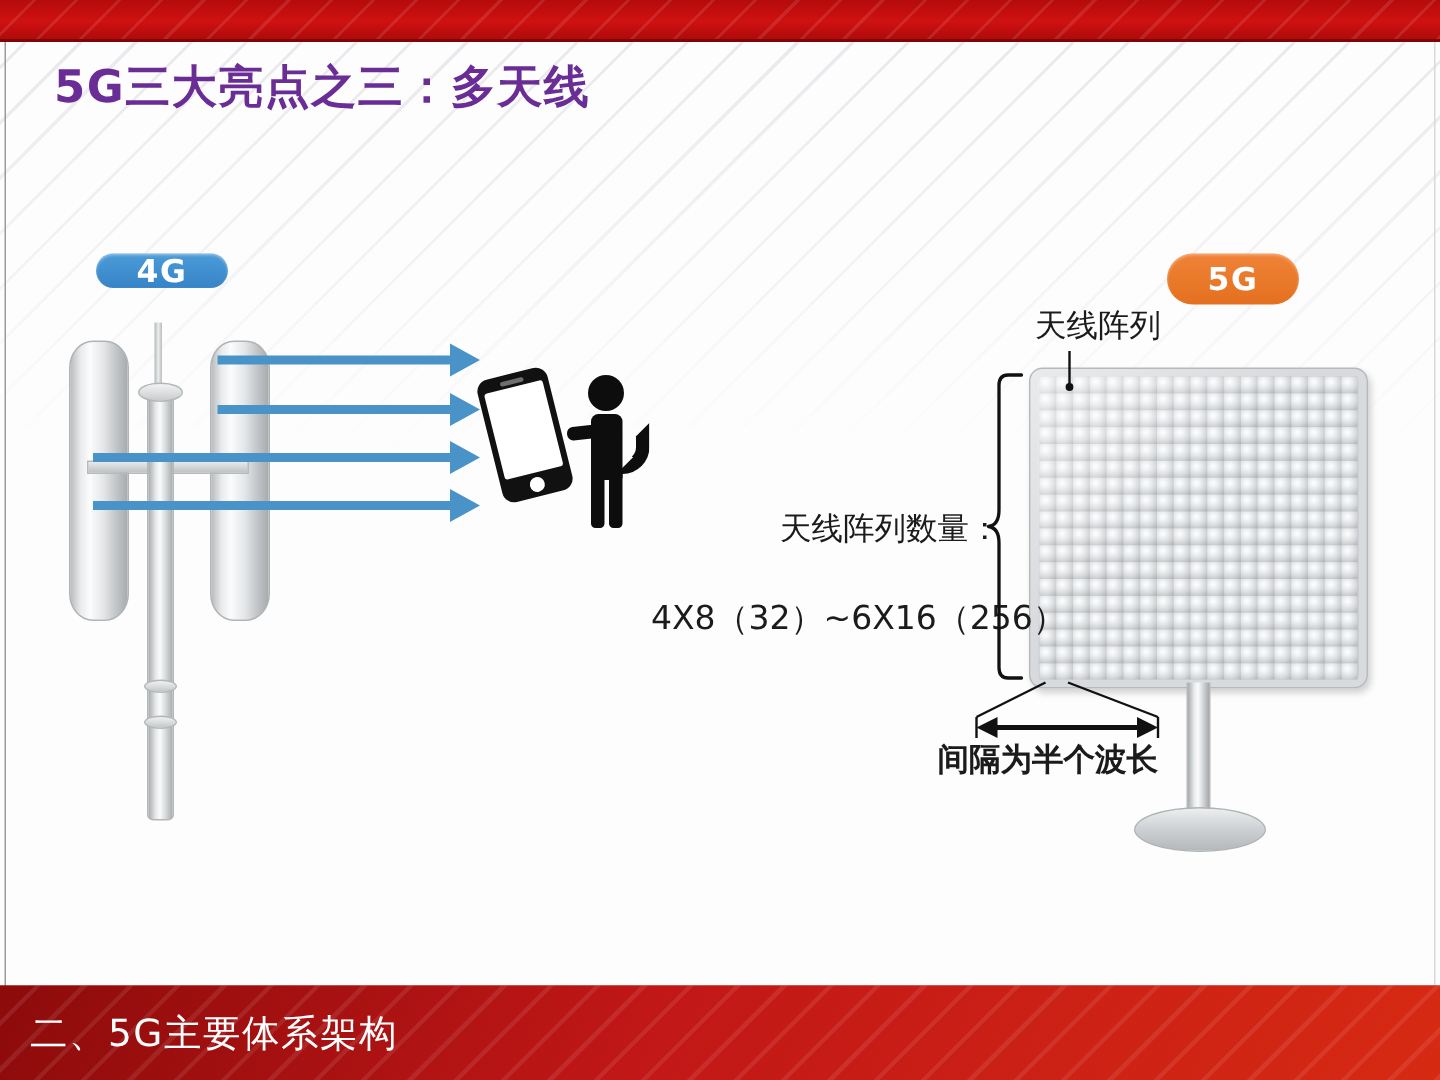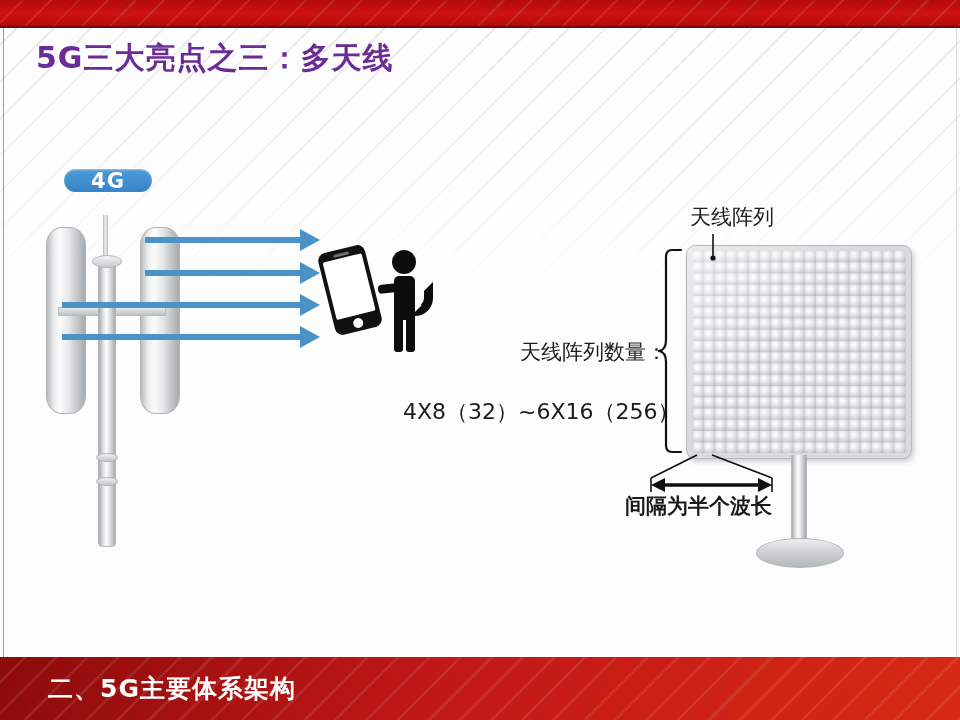--- a/index.html
+++ b/index.html
@@ -39,22 +39,22 @@
   .bottombar{
     position:absolute;left:0;top:657px;width:960px;height:63px;
     background:#b81414;
     background-image:repeating-linear-gradient(-45deg,
         rgba(255,255,255,0.085) 0px, rgba(255,255,255,0.085) 3px,
         rgba(255,255,255,0) 3px, rgba(255,255,255,0) 22px),
       linear-gradient(110deg,#8d0b0b 0%,#c11717 45%,#d62a13 100%);
     display:flex;align-items:center;
   }
   .bottombar .btxt{
-    color:#ffffff;font-size:25px;font-weight:bold;letter-spacing:1px;
-    margin-left:48px;
+    color:#ffffff;font-size:25px;font-weight:normal;letter-spacing:1px;
+    margin-left:20px;
   }
 
   
   .title{
     position:absolute;left:36px;top:38px;
     font-size:30px;font-weight:bold;color:#6a2c95;letter-spacing:1px;
     white-space:nowrap;
   }
 
   
@@ -132,21 +132,21 @@
     position:absolute;left:36px;top:32px;width:22px;height:34px;
     border:9px solid #0d0d0d;border-left-color:transparent;border-top-color:transparent;
     border-radius:0 0 18px 0;box-sizing:border-box;
   }
 
   
   .cap-left{position:absolute;left:127px;top:365px;line-height:1.62;font-size:21px;color:#1b1b1b;}
 
   
   .lbl-count{position:absolute;left:520px;top:338px;font-size:21px;color:#1b1b1b;white-space:nowrap;}
-  .lbl-range{position:absolute;left:403px;top:397px;font-size:22px;color:#1b1b1b;white-space:nowrap;}
+  .lbl-range{position:absolute;left:434px;top:397px;font-size:22px;color:#1b1b1b;white-space:nowrap;}
   .lbl-array{position:absolute;left:690px;top:203px;font-size:21px;color:#1b1b1b;white-space:nowrap;}
   .lbl-space{position:absolute;left:625px;top:492px;font-size:21px;color:#1b1b1b;white-space:nowrap;font-weight:bold;}
 
   
   .panel{
     position:absolute;left:686px;top:245px;width:224px;height:212px;
     border-radius:9px;
     background:linear-gradient(135deg,#e2e4e6 0%,#d3d6d9 40%,#c7cacd 100%);
     border:1px solid #b6b9bc;
     box-shadow:inset 0 0 0 5px #d8dadd, 2px 3px 5px rgba(0,0,0,.18);
@@ -231,20 +231,21 @@
     <div class="p-body"></div>
     <div class="p-armL"></div>
     <div class="p-armR"></div>
     <div class="p-legL"></div>
     <div class="p-legR"></div>
   </div>
 
   <div class="cap-left">
   </div>
 
+  <div class="badge badge-5g">5G</div>
 
   <div class="lbl-array">天线阵列</div>
 
   <div class="panel">
     <div class="dots"></div>
     <div class="glare"></div>
   </div>
   <div class="pole"></div>
   <div class="pole-base"></div>
 

